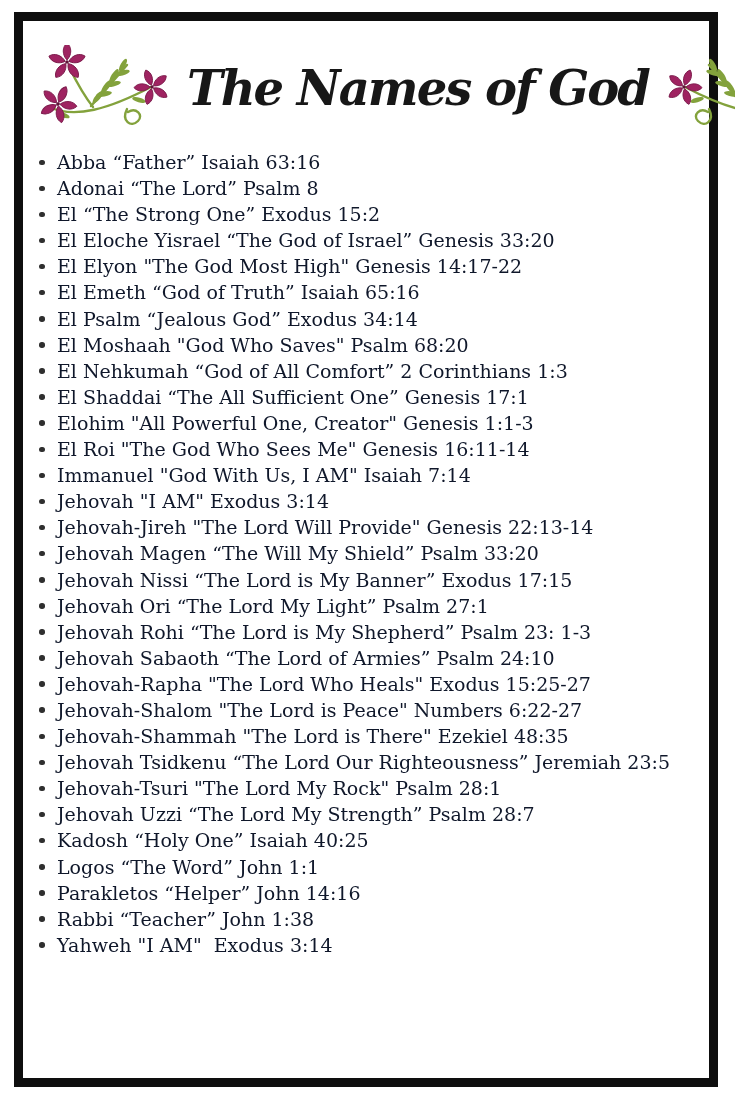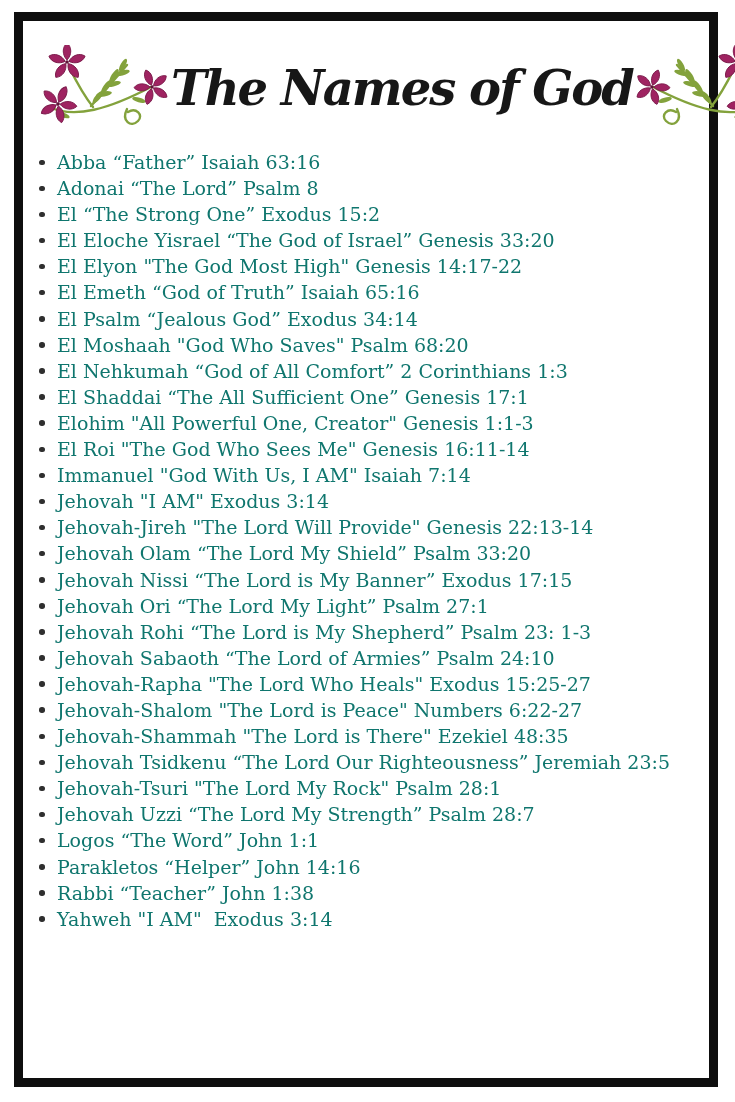--- a/index.html
+++ b/index.html
@@ -22,41 +22,41 @@
     display: flex;
     align-items: center;
     justify-content: space-between;
     padding: 18px 16px 0 16px;
     height: 98px;
   }
   .deco { flex: 0 0 auto; width: 132px; height: 86px; }
   .deco svg { display: block; }
   .deco.right svg { transform: scaleX(-1); }
   .title {
-    margin: 0;
+    margin: 16px;
     flex: 1 1 auto;
     text-align: center;
     font-family: "DejaVu Serif", serif;
     font-style: italic;
     font-weight: 700;
     font-size: 48px;
     letter-spacing: -2px;
     color: #171717;
     white-space: nowrap;
   }
   .names {
     list-style: none;
     margin: 12px 0 0 0;
     padding: 0 6px 0 34px;
   }
   .name-item {
     position: relative;
     font-size: 19px;
     line-height: 26.1px;
-    color: #0f766e;
+    color: #0f172a;
     white-space: pre;
   }
   .name-item::before {
     content: "";
     position: absolute;
     left: -18px; top: 10.5px;
     width: 5.5px; height: 5.5px;
     border-radius: 50%;
     background: #2f2f2f;
   }
@@ -172,21 +172,21 @@
       <li class="name-item">Elohim "All Powerful One, Creator" Genesis 1:1-3</li>
 
       <li class="name-item">El Roi "The God Who Sees Me" Genesis 16:11-14</li>
 
       <li class="name-item">Immanuel "God With Us, I AM" Isaiah 7:14</li>
 
       <li class="name-item">Jehovah "I AM" Exodus 3:14</li>
 
       <li class="name-item">Jehovah-Jireh "The Lord Will Provide" Genesis 22:13-14</li>
 
-      <li class="name-item">Jehovah Olam “The Lord My Shield” Psalm 33:20</li>
+      <li class="name-item">Jehovah Magen “The Will My Shield” Psalm 33:20</li>
 
 
       <li class="name-item">Jehovah Nissi “The Lord is My Banner” Exodus 17:15</li>
 
       <li class="name-item">Jehovah Ori “The Lord My Light” Psalm 27:1</li>
 
       <li class="name-item">Jehovah Rohi “The Lord is My Shepherd” Psalm 23: 1-3</li>
 
       <li class="name-item">Jehovah Sabaoth “The Lord of Armies” Psalm 24:10</li>
 
@@ -195,20 +195,21 @@
       <li class="name-item">Jehovah-Shalom "The Lord is Peace" Numbers 6:22-27</li>
 
       <li class="name-item">Jehovah-Shammah "The Lord is There" Ezekiel 48:35</li>
 
       <li class="name-item">Jehovah Tsidkenu “The Lord Our Righteousness” Jeremiah 23:5</li>
 
       <li class="name-item">Jehovah-Tsuri "The Lord My Rock" Psalm 28:1</li>
 
       <li class="name-item">Jehovah Uzzi “The Lord My Strength” Psalm 28:7</li>
 
+      <li class="name-item">Kadosh “Holy One” Isaiah 40:25</li>
 
       <li class="name-item">Logos “The Word” John 1:1</li>
 
 
       <li class="name-item">Parakletos “Helper” John 14:16</li>
 
       <li class="name-item">Rabbi “Teacher” John 1:38</li>
 
 
       <li class="name-item">Yahweh "I AM"  Exodus 3:14</li>

